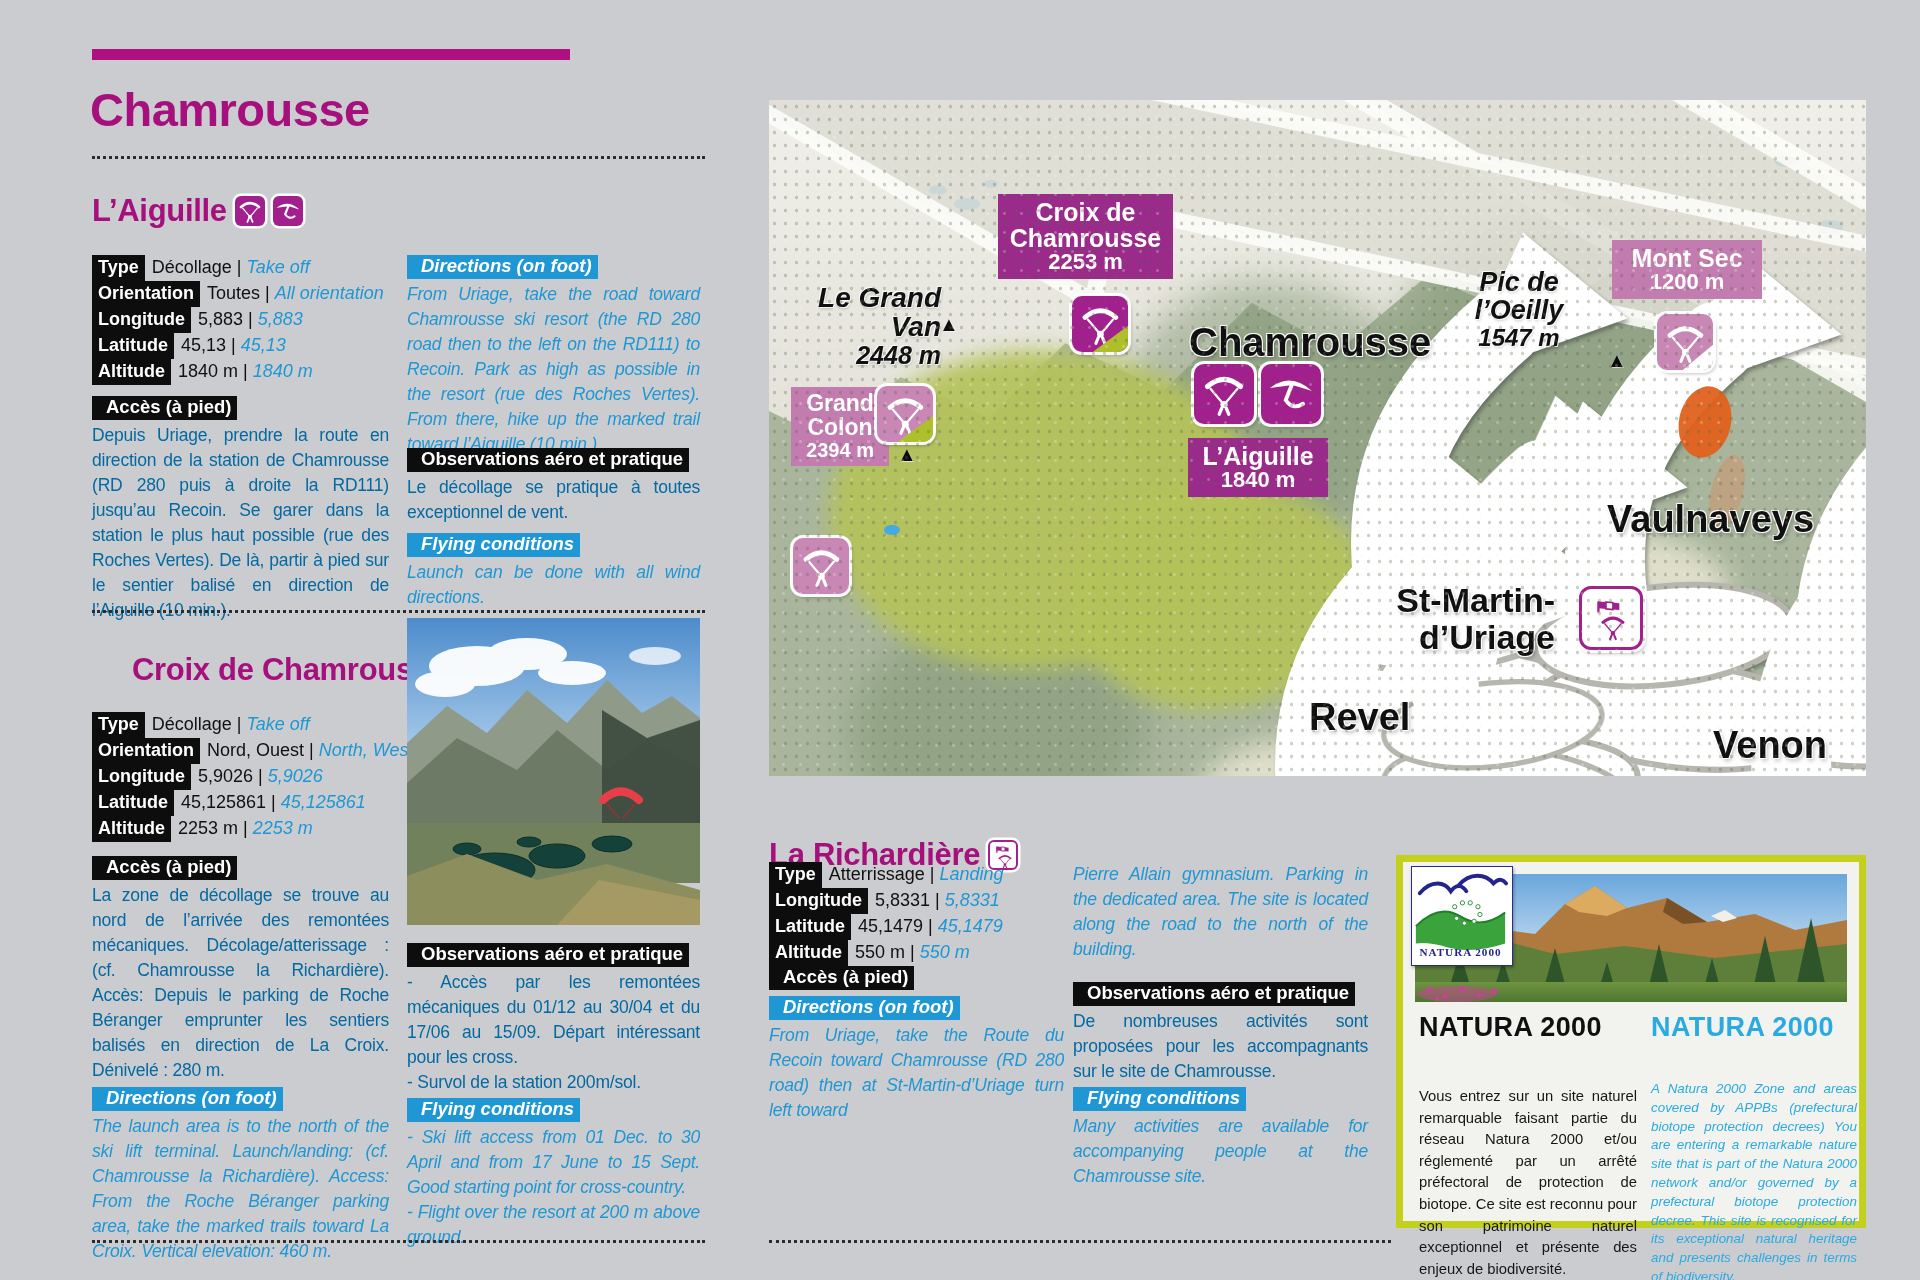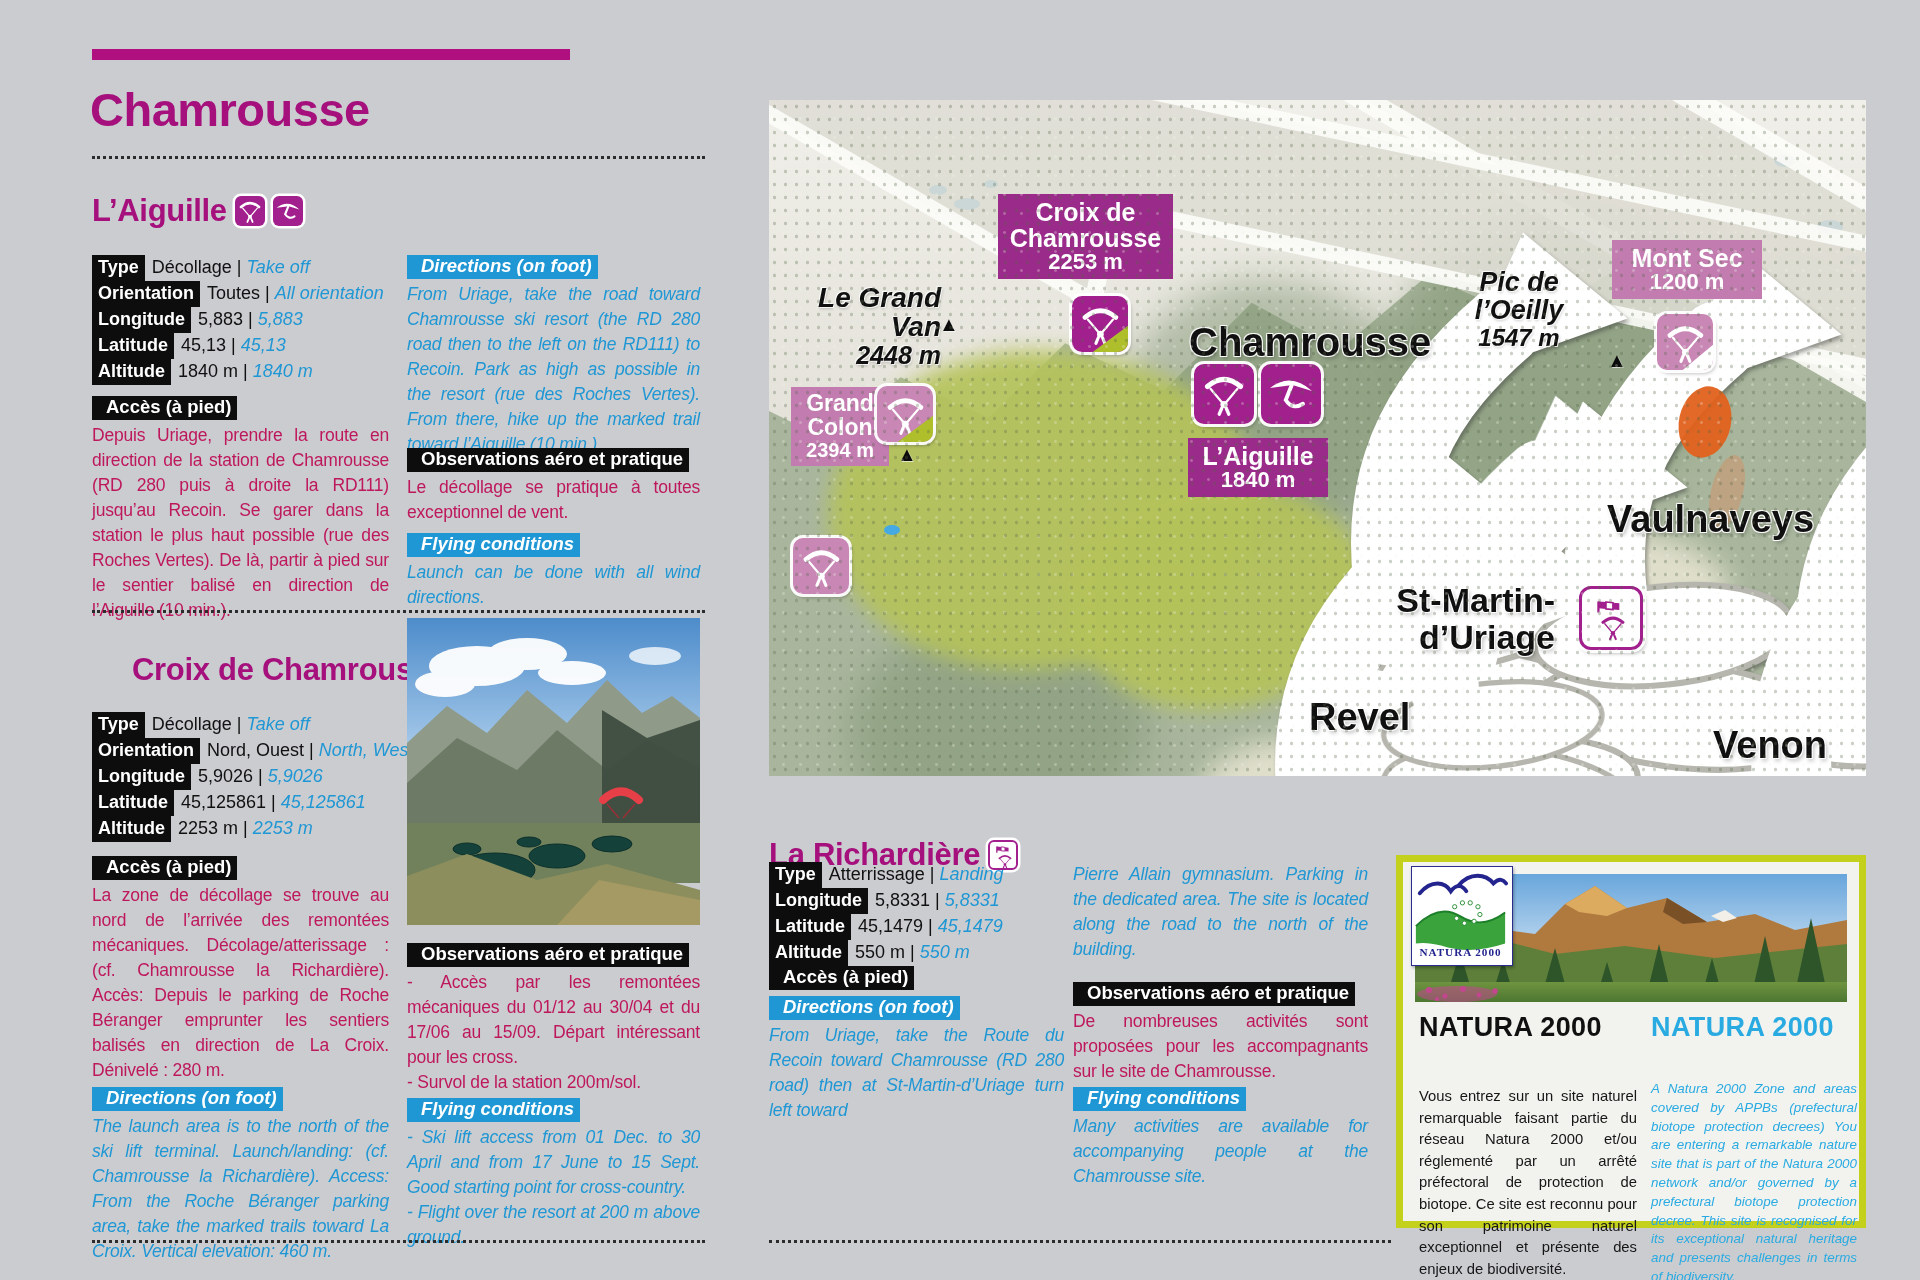--- a/index.html
+++ b/index.html
@@ -19,21 +19,21 @@
   .ichip.white{background:#fff;border:2px solid #A1208D;box-sizing:border-box;}
   .ichip.white svg{color:#A1208D;inset:1px;}
   .trow{font-size:18px;line-height:25px;white-space:nowrap;}
   .tag{display:inline-block;background:#0d0d0d;color:#fff;font-weight:700;padding:0 6px 1px 6px;margin-right:7px;}
   .v-fr{color:#111;text-align:center;}
   .v-sep{color:#111;}
   .v-en{color:#1F97D4;font-style:italic;}
   .chip{display:inline-block;font-size:18.5px;font-weight:700;padding:0 6px 2px 14px;margin-bottom:3px;}
   .chip.dark{background:#0d0d0d;color:#fff;}
   .chip.blue{background:#1F97D4;color:#fff;font-style:italic;}
-  .para{font-size:17.5px;line-height:25px;text-align:justify;color:#be185d;letter-spacing:-.2px;}
+  .para{font-size:17.5px;line-height:25px;text-align:justify;color:#0369a1;letter-spacing:-.2px;}
   .para.blue{color:#1F97D4;font-style:italic;}
   .gap8{height:8px;}.gap20{height:20px;}
   
   .photo{left:407px;top:618px;width:293px;height:307px;}
   
   #map{left:769px;top:100px;width:1097px;height:676px;background:#a9b69d;overflow:hidden;}
   #map::after{content:'';position:absolute;inset:0;pointer-events:none;
     background-image:radial-gradient(rgba(84,102,72,.30) 1.2px,transparent 1.9px),
                      radial-gradient(rgba(243,246,235,.28) 1px,transparent 1.7px);
     background-size:11px 13px,17px 19px;background-position:0 0,6px 9px;}

